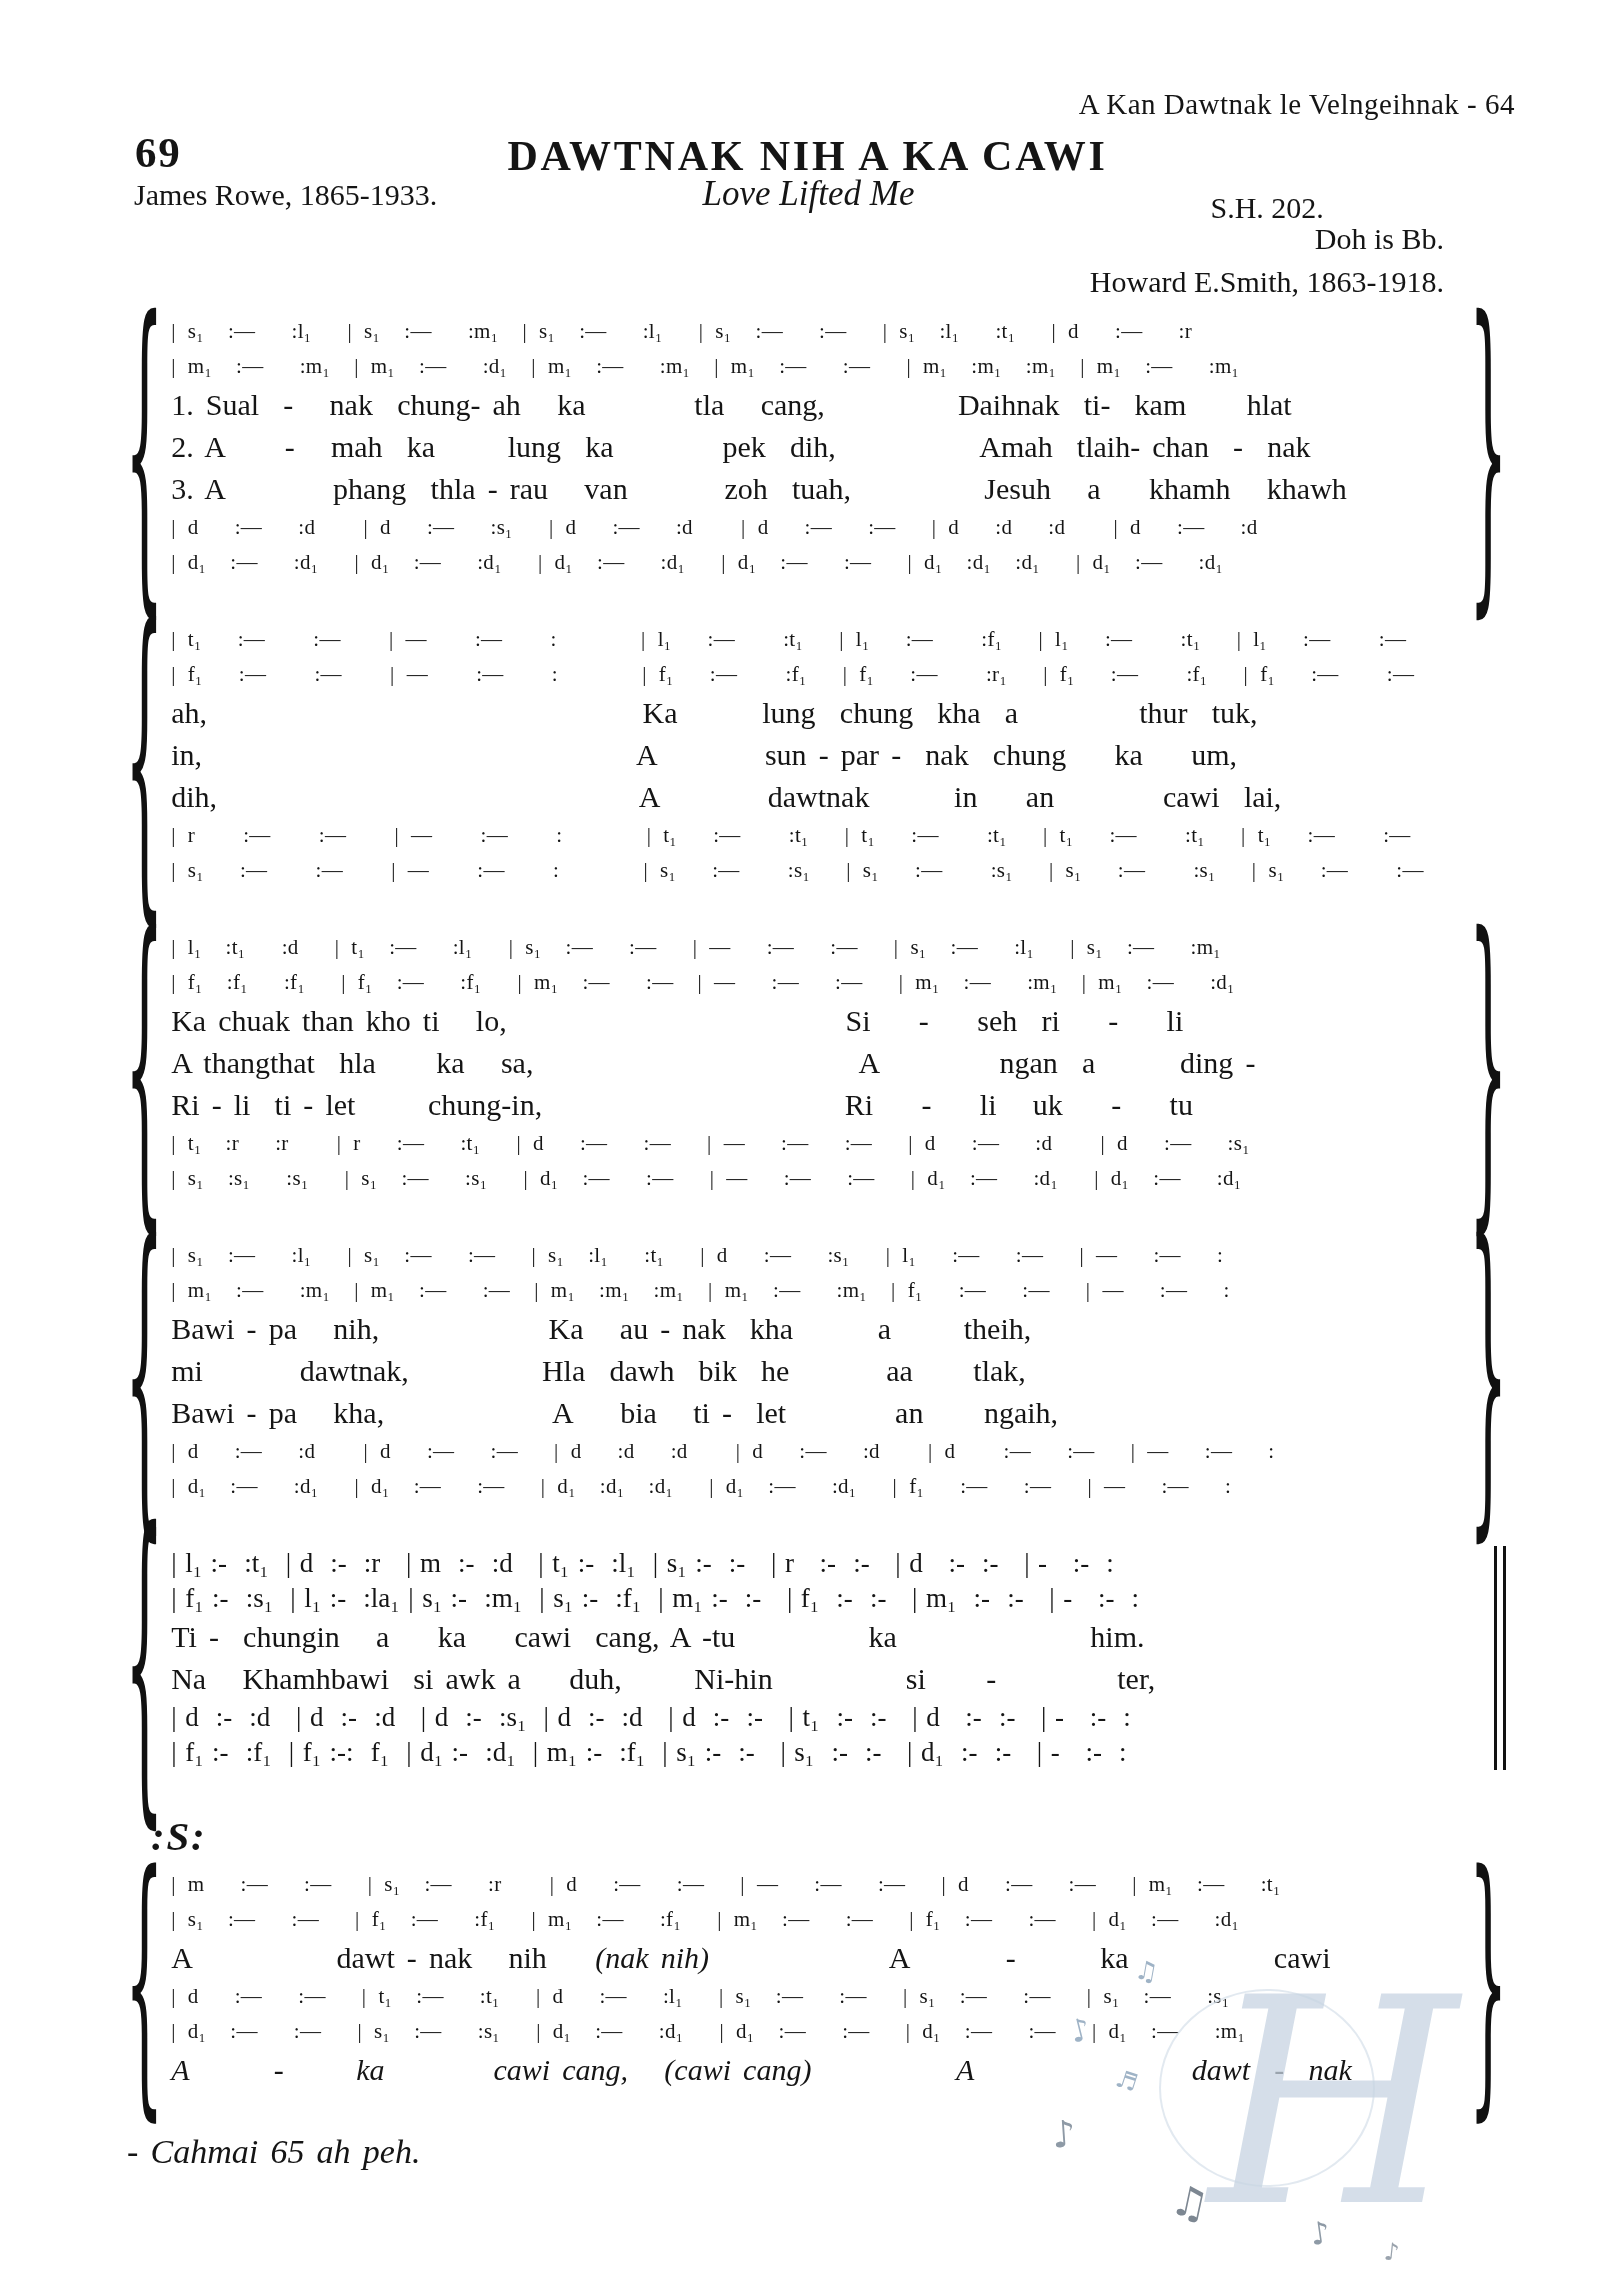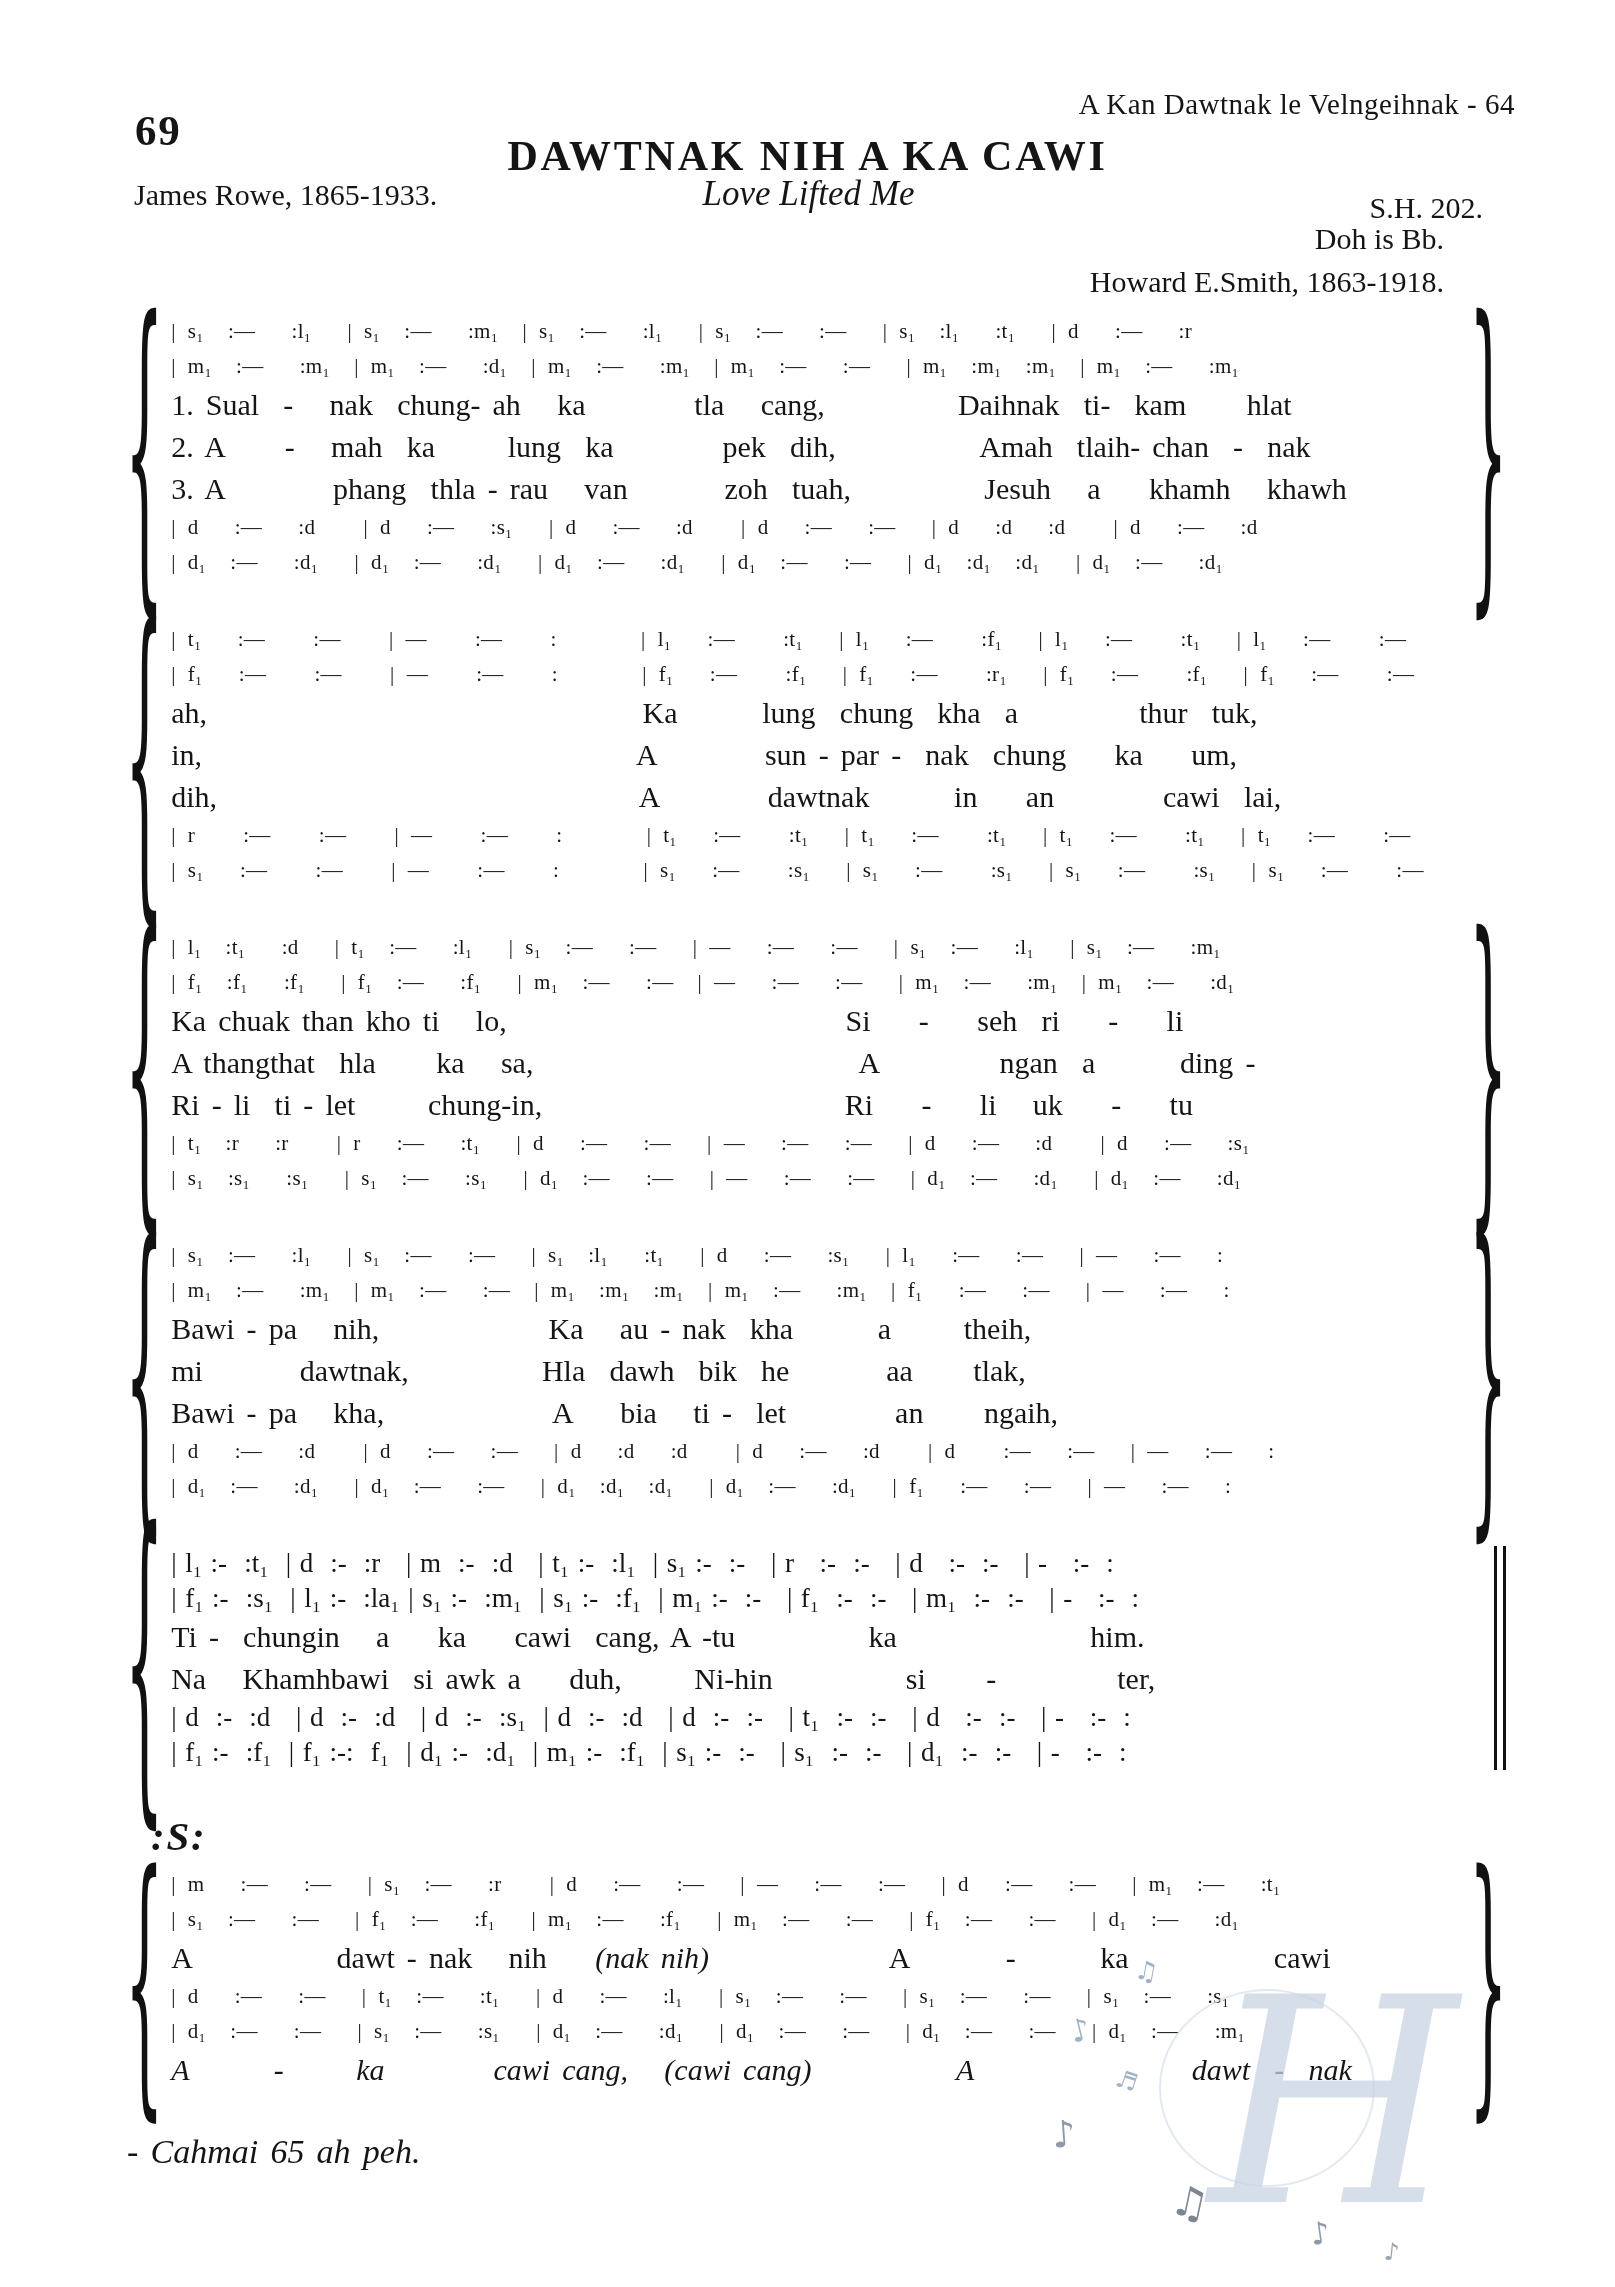--- a/index.html
+++ b/index.html
@@ -6,32 +6,32 @@
   body{
     width:1615px;height:2288px;background:#ffffff;color:#151515;
     font-family:"Liberation Serif","DejaVu Serif",serif;
     position:relative;overflow:hidden;
   }
   .sheet{position:relative;width:1615px;height:2288px;}
   .runhead{
     position:absolute;top:88px;right:100px;font-size:29px;letter-spacing:0.5px;
   }
   .hymn-no{
-    position:absolute;top:106px;left:135px;font-size:43px;font-weight:bold;letter-spacing:1.8px;
+    position:absolute;top:128px;left:135px;font-size:43px;font-weight:bold;letter-spacing:1.8px;
   }
   .title{
     position:absolute;top:132px;left:0;width:1615px;text-align:center;
     font-size:42px;font-weight:bold;letter-spacing:2.8px;
   }
   .cred-row1{
     position:absolute;top:174px;left:134px;right:132px;display:flex;align-items:baseline;
   }
   .cred-row1 .left{width:32%;font-size:30px;}
   .cred-row1 .mid{width:36%;text-align:center;font-size:35px;font-style:italic;}
-  .cred-row1 .right{width:32%;text-align:right;font-size:30px;position:relative;top:13px;}
+  .cred-row1 .right{width:32%;text-align:center;font-size:30px;position:relative;top:13px;}
   .cred-row2{
     position:absolute;top:222px;left:126px;right:171px;display:flex;justify-content:space-between;align-items:flex-end;flex-direction:column;
   }
   .cred-row2 .left{font-size:30px;}
   .cred-row2 .right{font-size:30px;position:relative;top:9.2px;}
 
   .music{position:absolute;top:314px;left:127px;right:109px;}
   .sys{display:flex;align-items:stretch;margin-bottom:42px;}
   .sysbody{flex:1;padding-left:9.2px;}
   .brace{width:35px;display:flex;align-items:center;justify-content:center;overflow:visible;}

